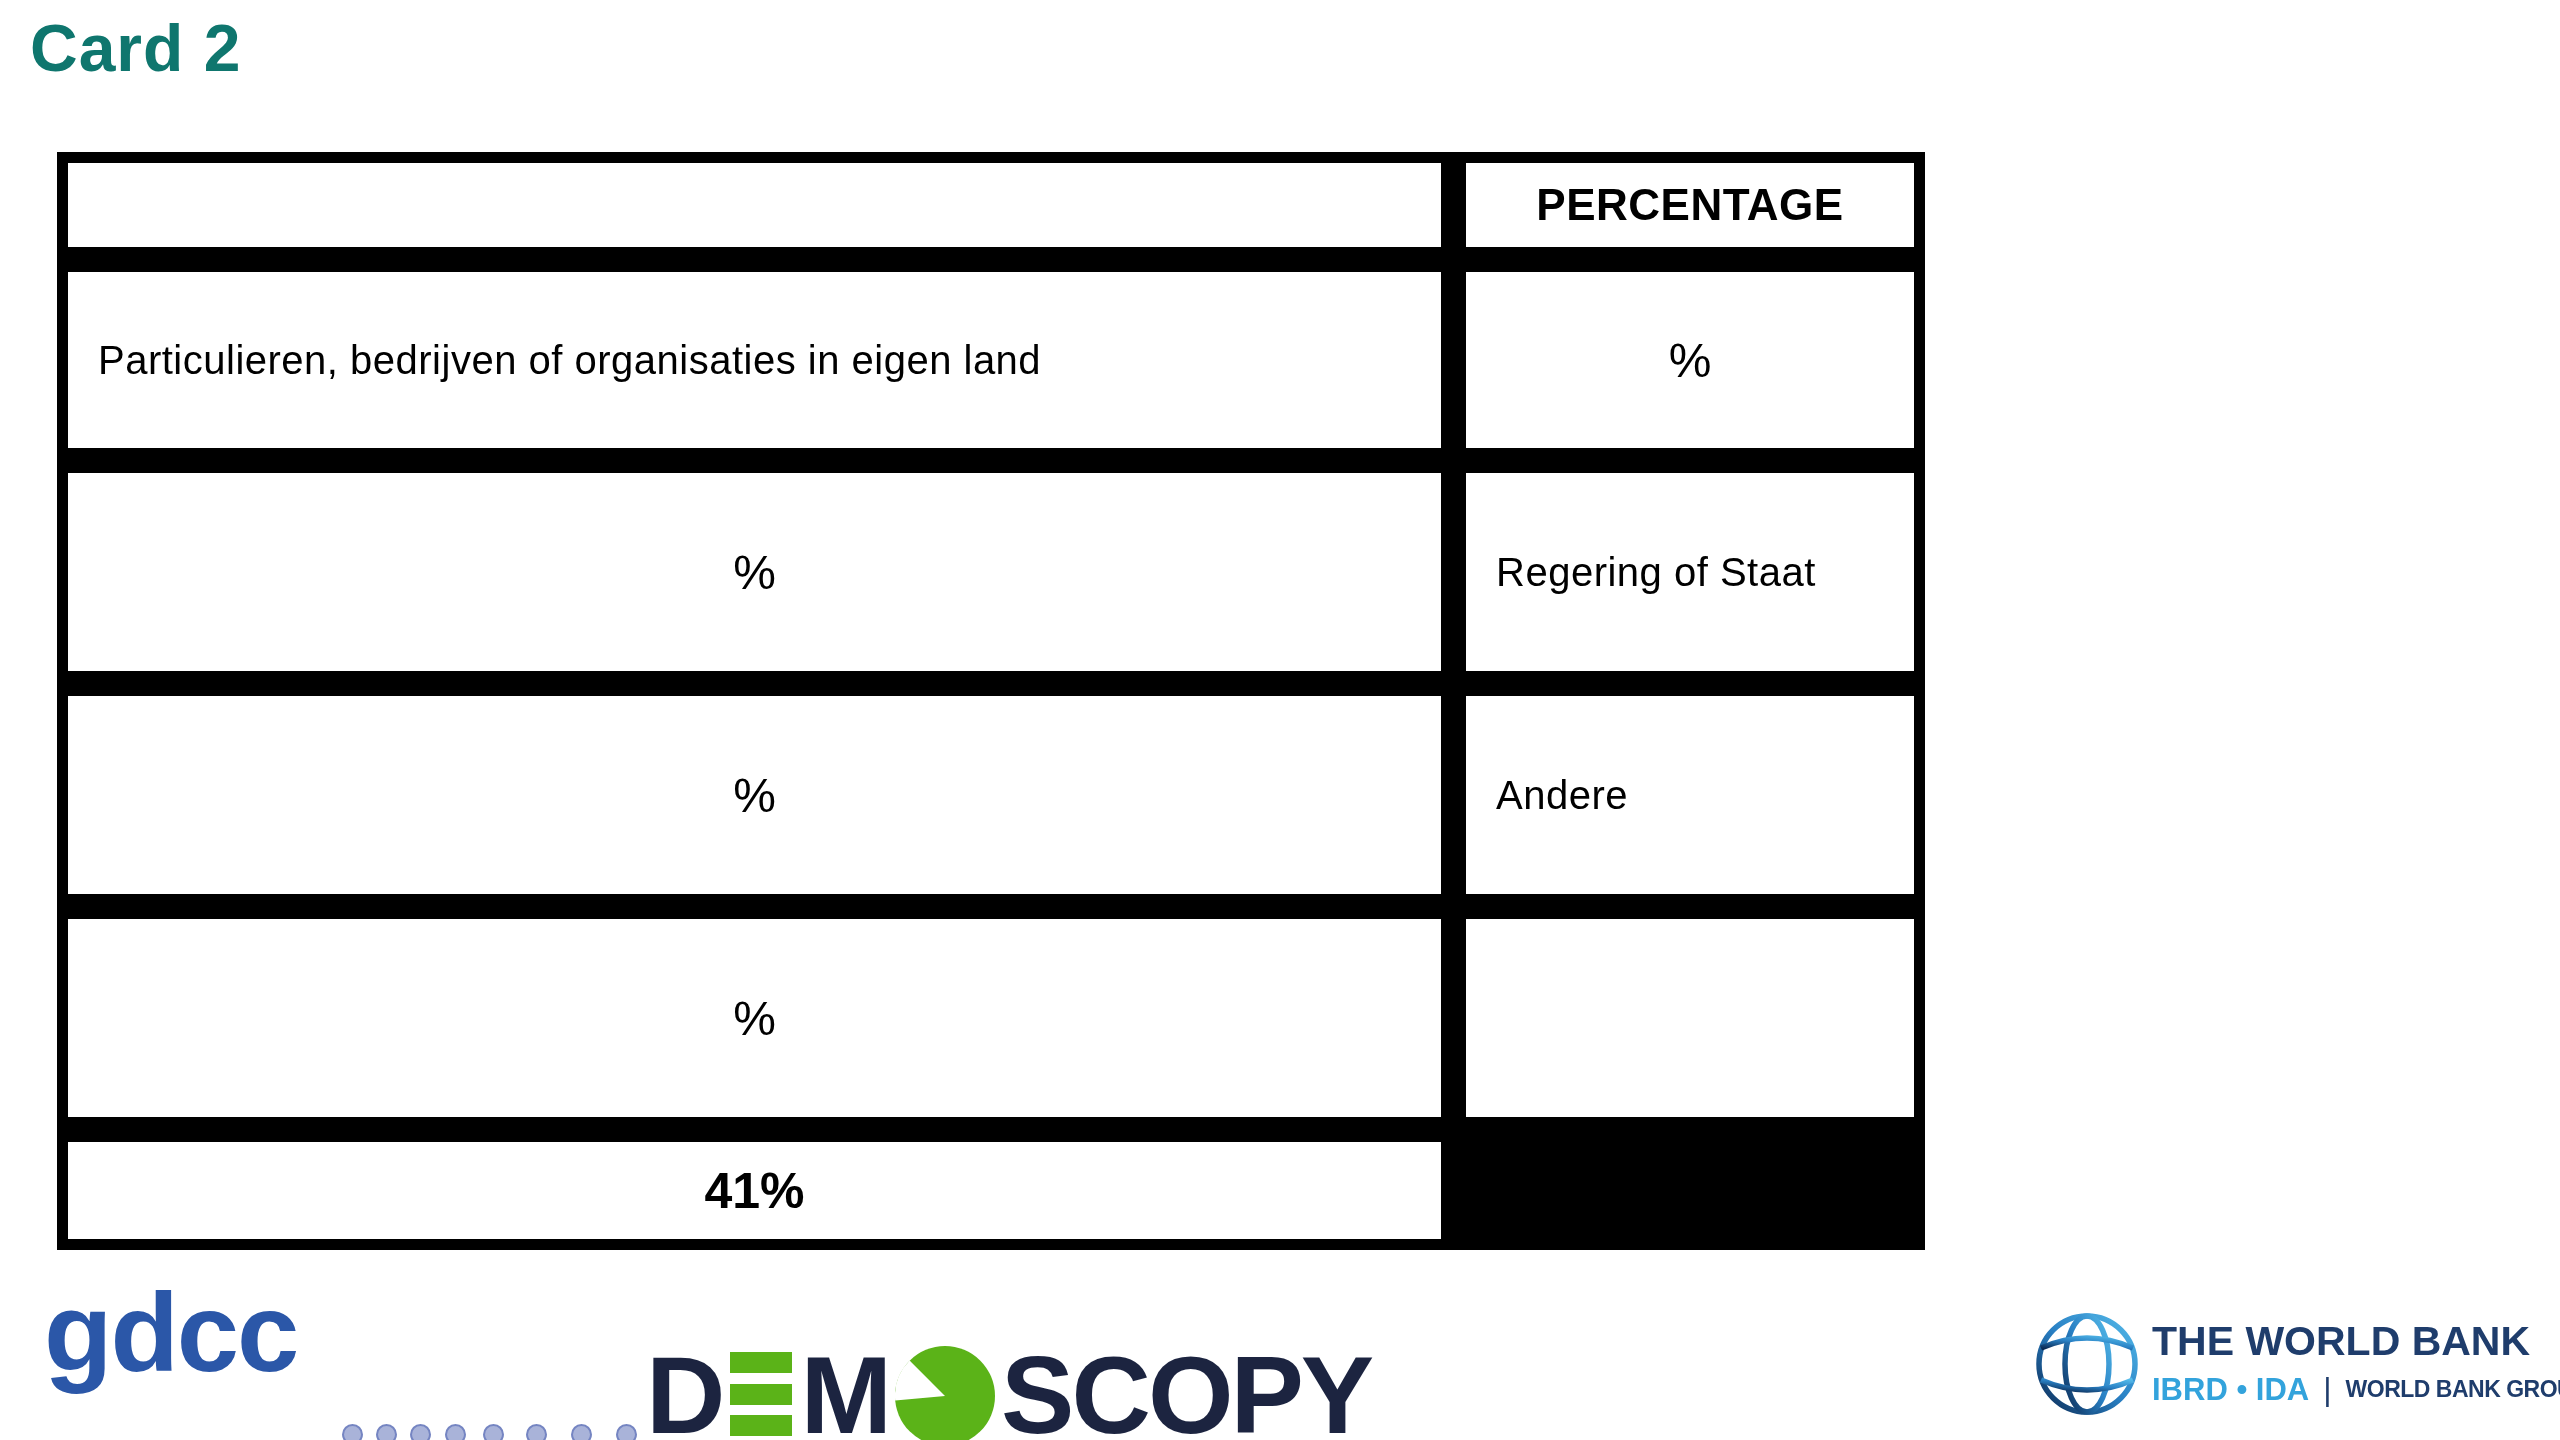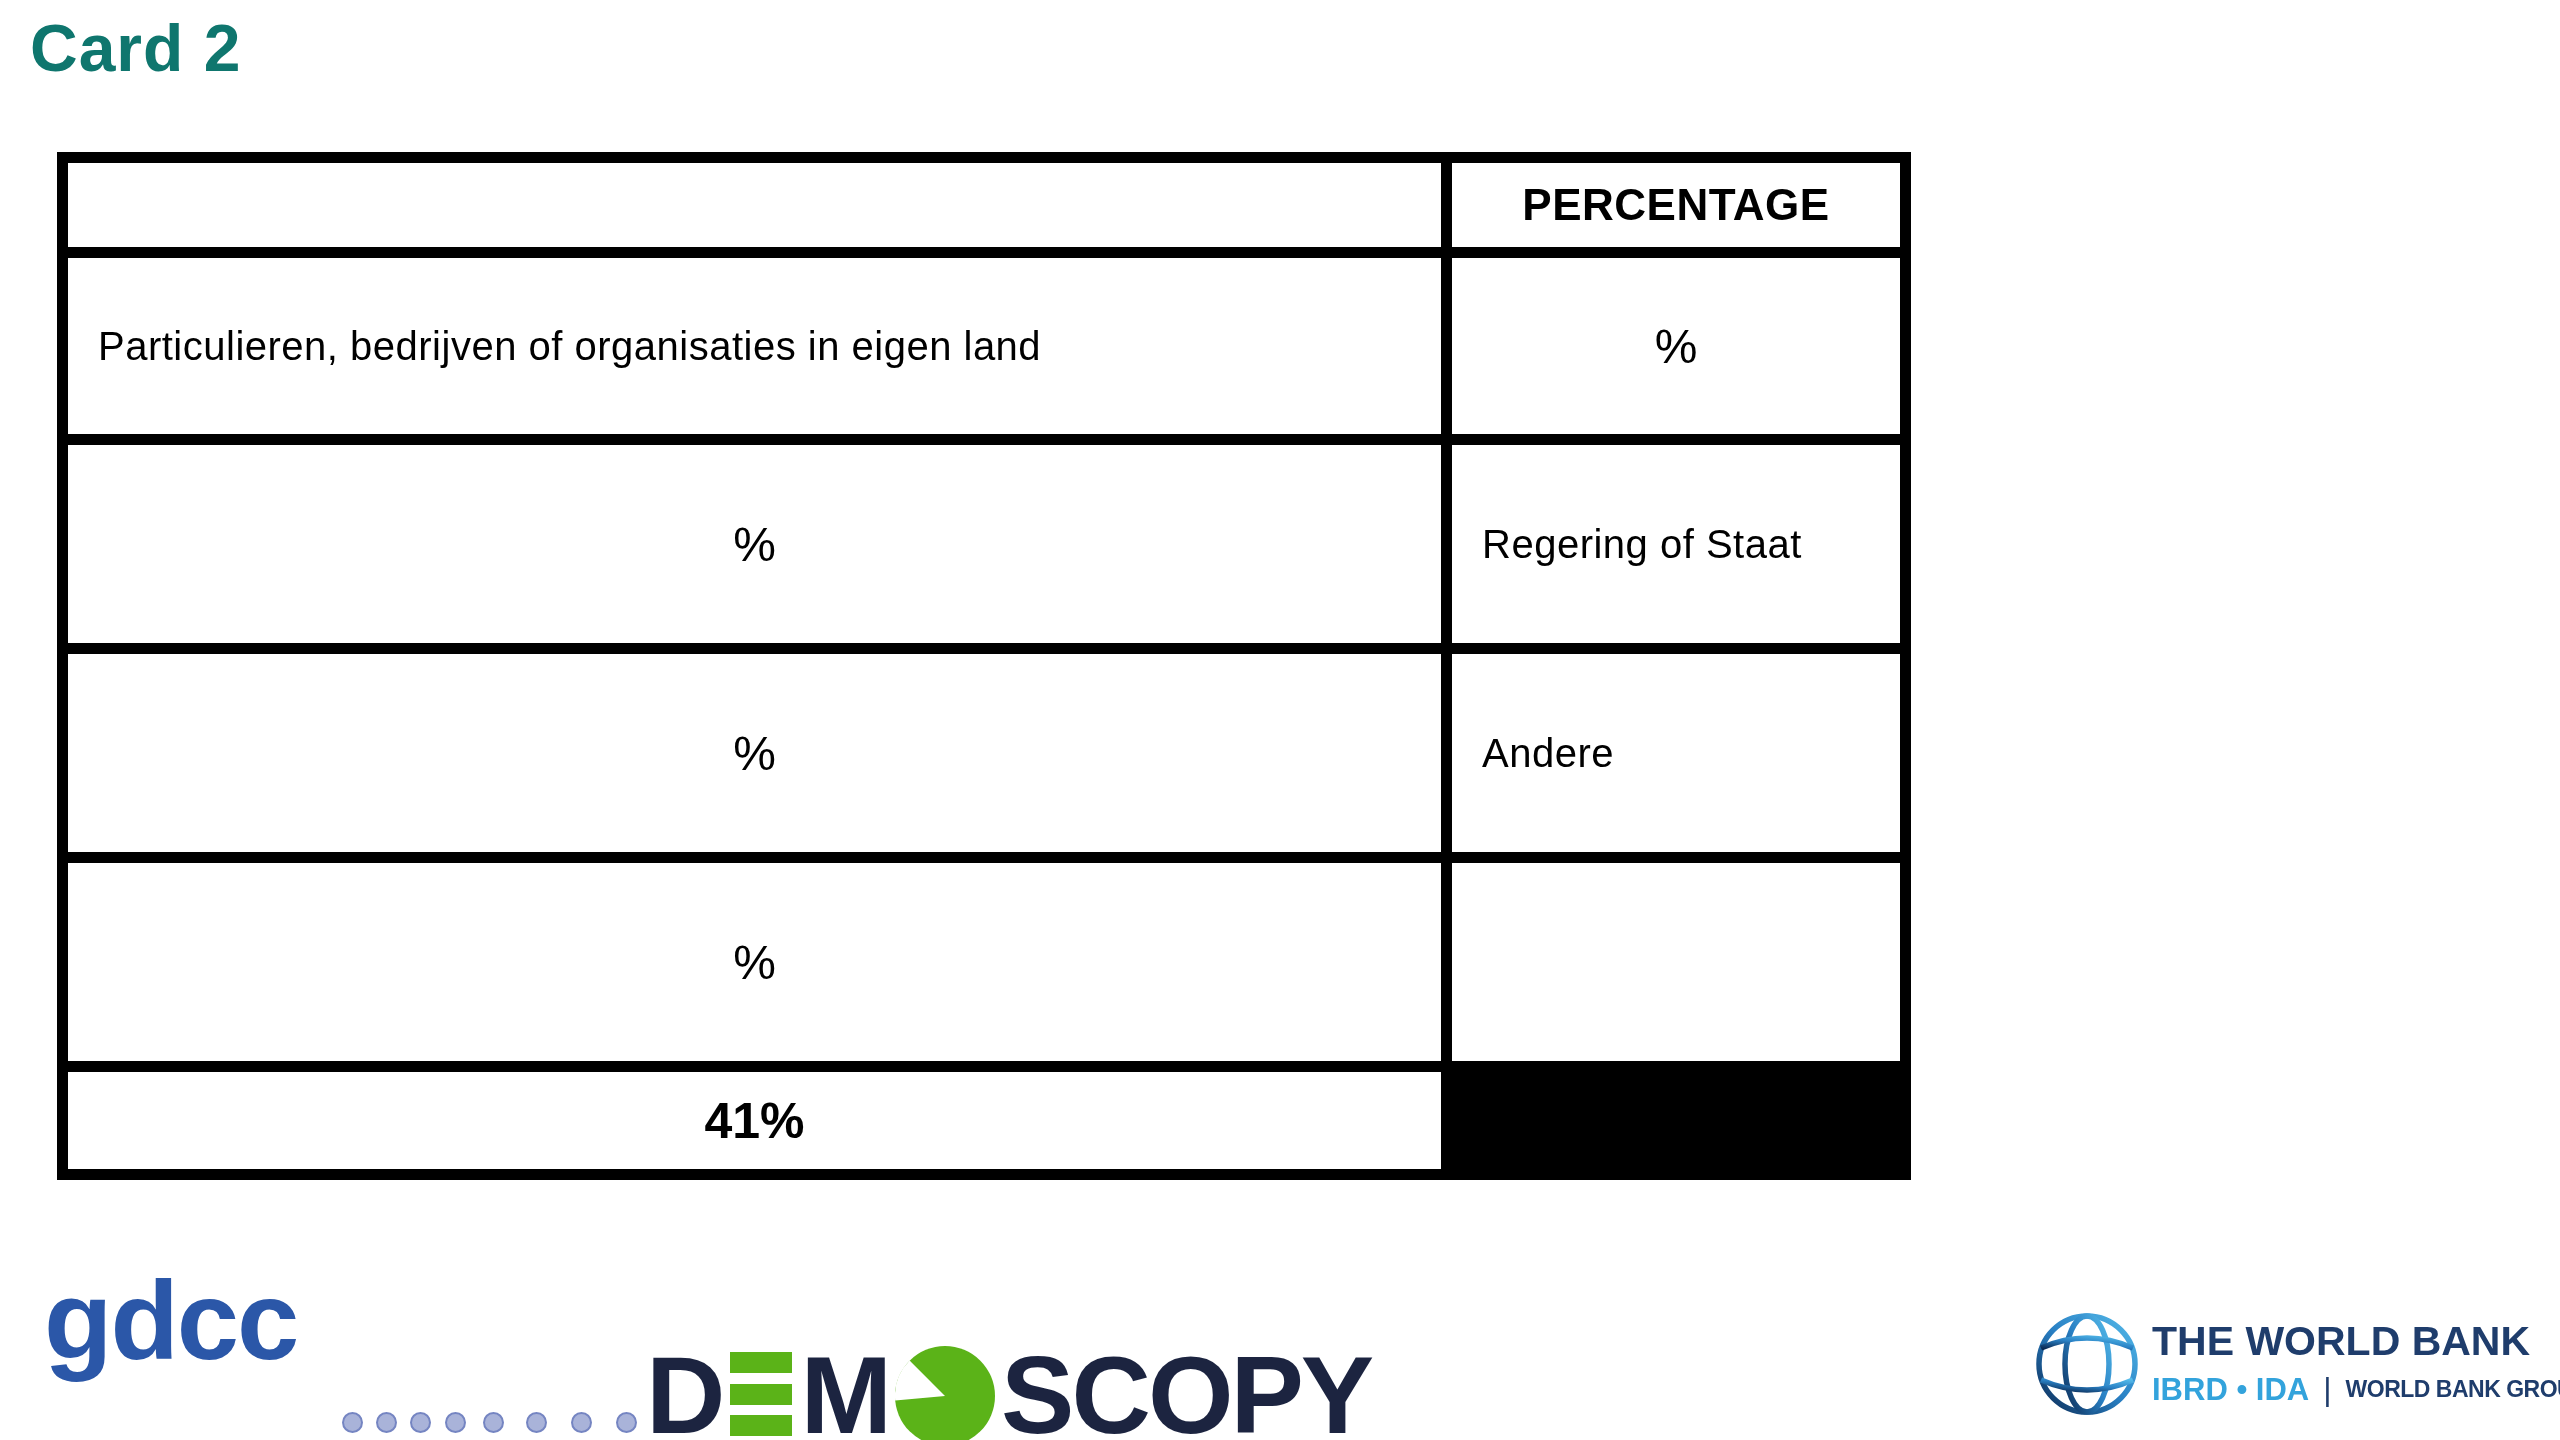--- a/index.html
+++ b/index.html
@@ -15,21 +15,21 @@
     position:absolute;left:30px;top:10px;
     font-size:66px;font-weight:700;color:#0f766e;
     letter-spacing:1px;
   }
   
   .tbl{
     position:absolute;left:57px;top:152px;
     display:grid;
     grid-template-columns:1373px 448px;
     grid-template-rows:84px 176px 198px 198px 198px 97px;
-    gap:11px;
+    gap:25px;
     background:#000;
     padding:11px;
     width:max-content;
   }
   .td{
     background:#fff;
     display:flex;align-items:center;
   }
   .td.c1{justify-content:flex-start;padding-left:30px;padding-right:20px;}
   .td.c2{justify-content:center;}
@@ -39,21 +39,21 @@
   .row-label{
     font-size:40px;font-weight:400;color:#000;
     line-height:1.32;white-space:pre-line;letter-spacing:0.5px;
     max-width:1290px;
   }
   .pct-val{font-size:48px;font-weight:400;color:#000;}
   .total-val{font-size:50px;font-weight:700;color:#000;}
   
   .footer{position:absolute;left:0;top:1240px;width:2560px;height:200px;}
   
-  .gdcc{position:absolute;left:8px;top:44px;width:640px;height:140px;color:#2B57A8;}
+  .gdcc{position:absolute;left:8px;top:56px;width:640px;height:140px;color:#2B57A8;}
   .gdcc-word{
     position:absolute;left:36px;top:-28px;
     font-size:112px;font-weight:800;letter-spacing:-2px;color:#2B57A8;
   }
   .gdcc-dot{
     position:absolute;width:21px;height:21px;border-radius:50%;
     background:#A9B3D9;border:2px solid #7585C2;box-sizing:border-box;
   }
   
   .demoscopy{

